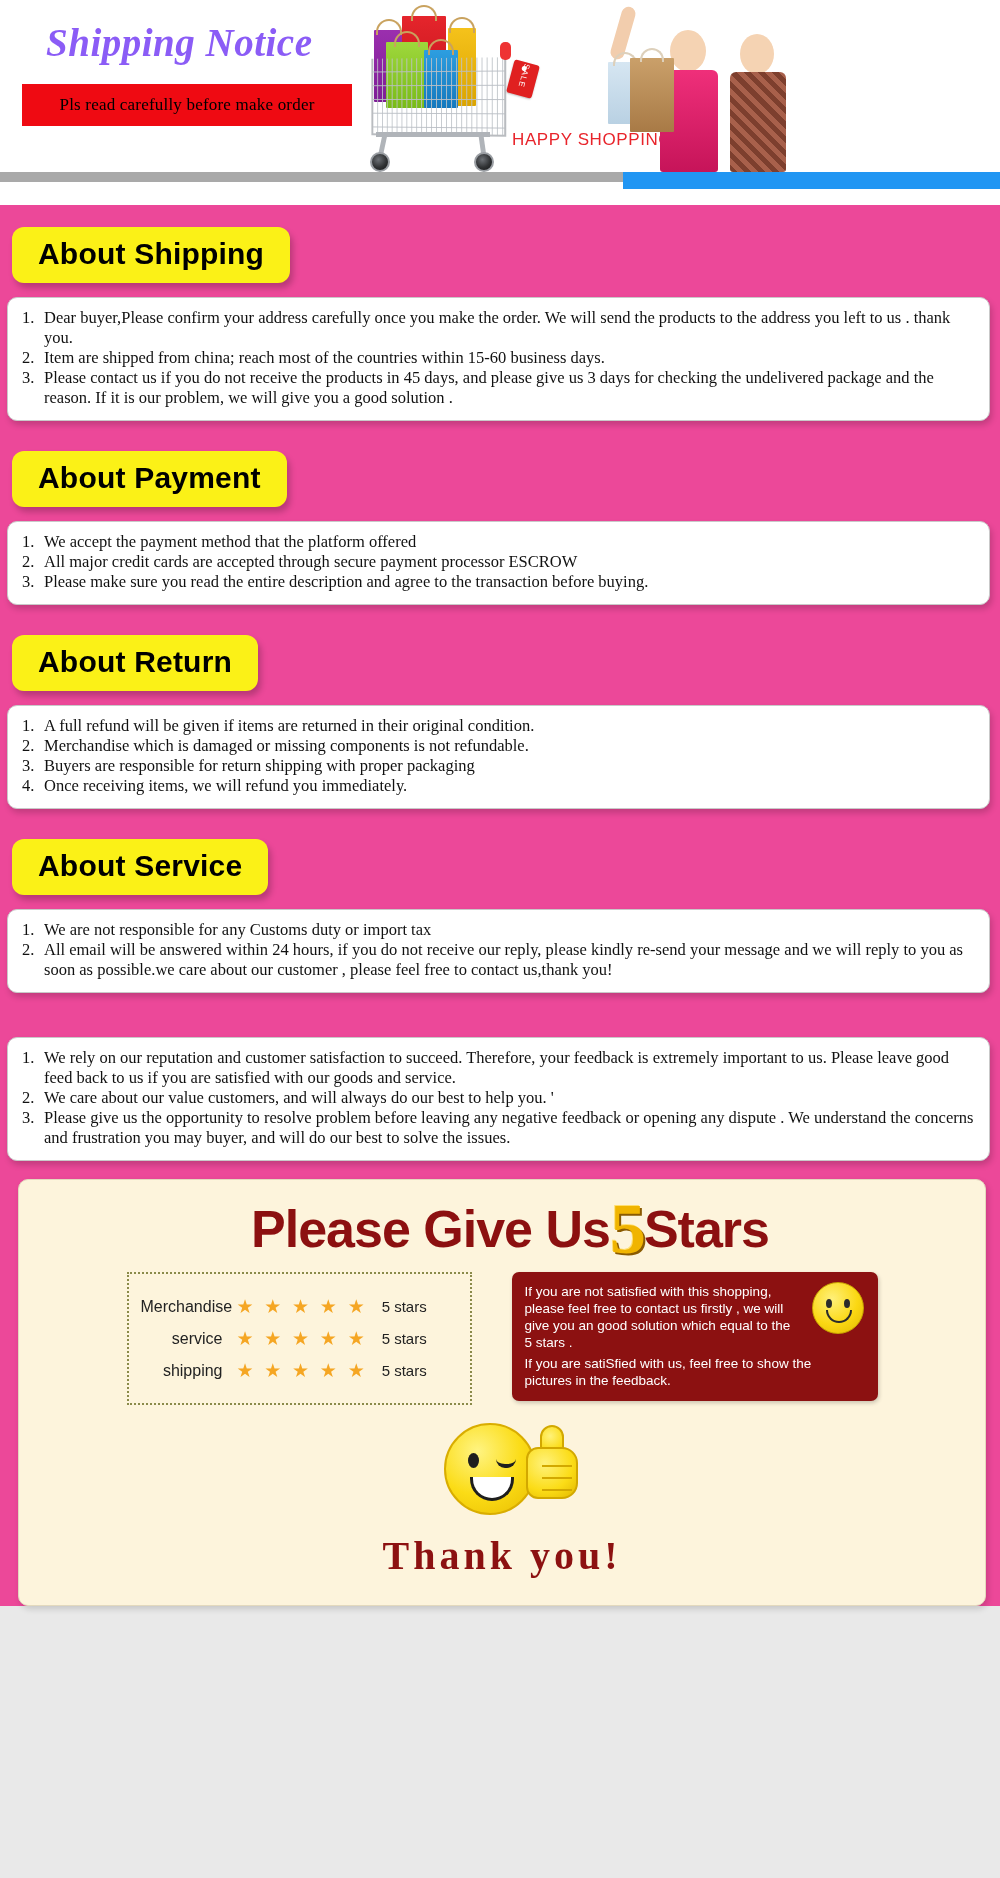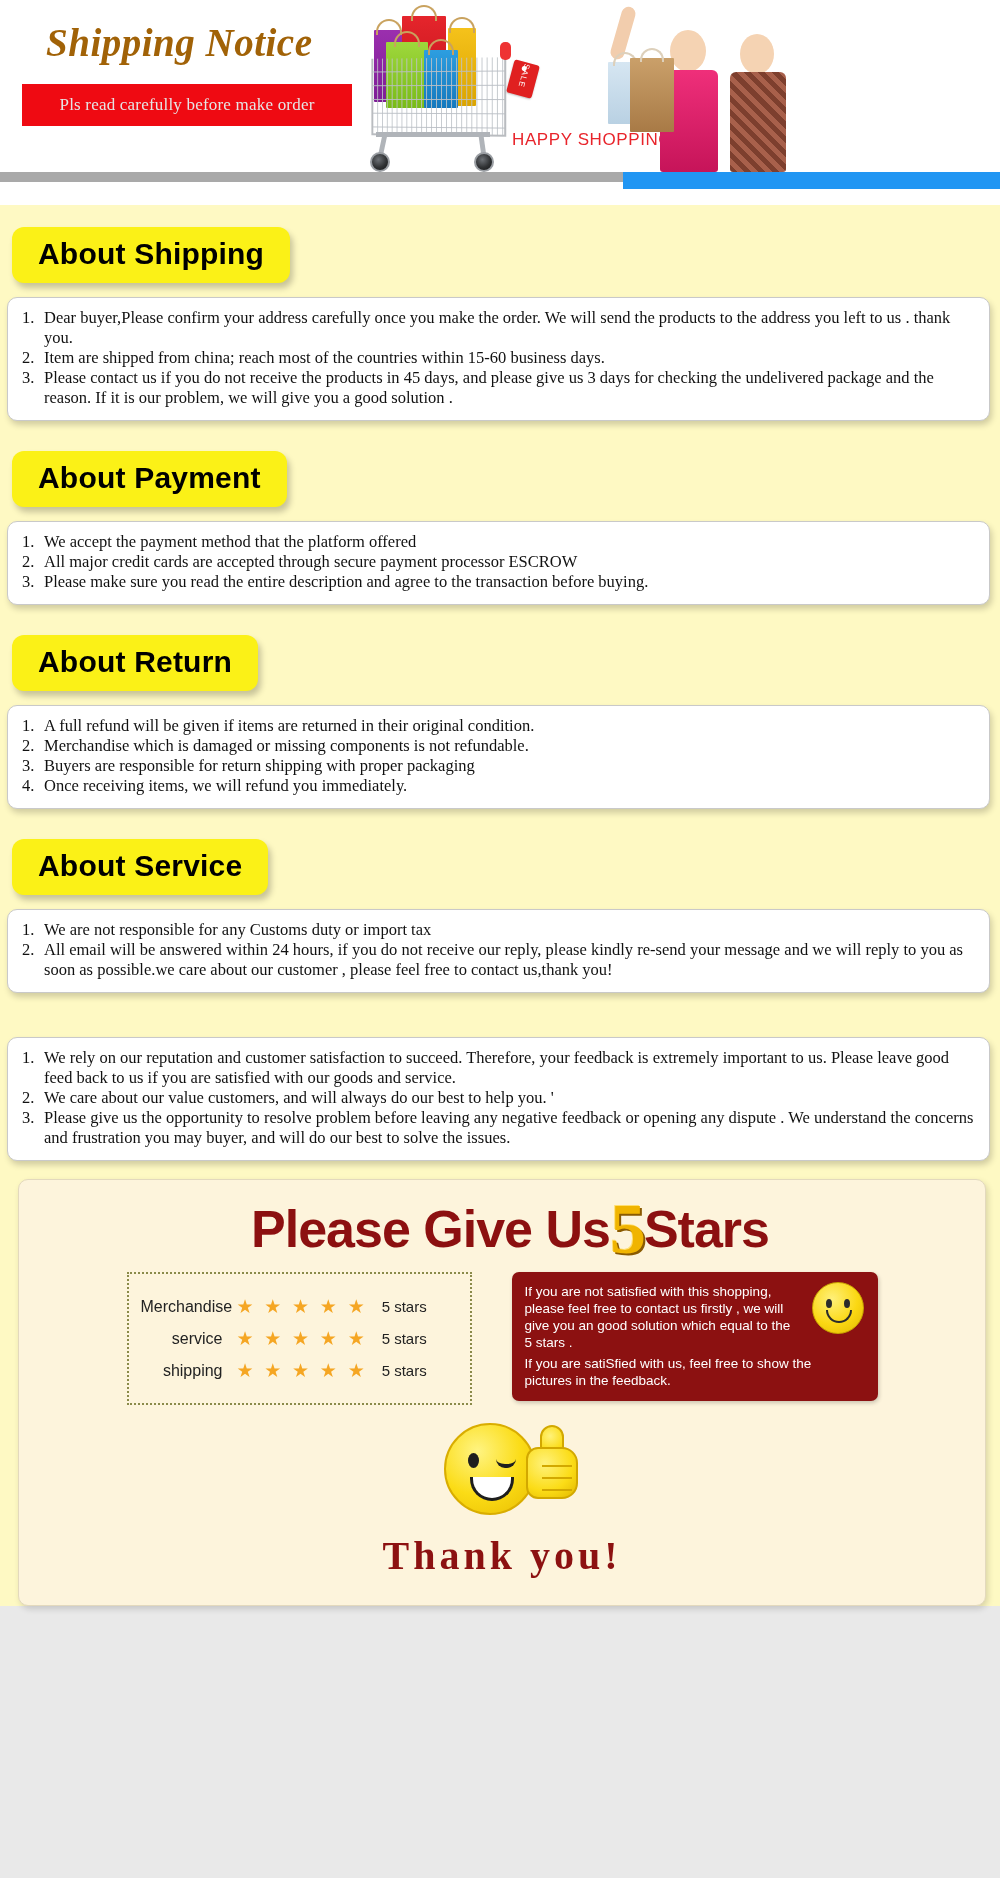--- a/index.html
+++ b/index.html
@@ -22,36 +22,36 @@
     overflow: hidden;
   }
   .banner-title {
     position: absolute;
     left: 46px;
     top: 20px;
     font-family: "Liberation Serif", serif;
     font-style: italic;
     font-weight: bold;
     font-size: 39px;
-    color: #a16207;
+    color: #8b5cf6;
     letter-spacing: 0.5px;
   }
   .banner-subbar {
     position: absolute;
     left: 22px;
     top: 84px;
     width: 330px;
     height: 42px;
     background: #ef0a12;
   }
   .banner-subbar span {
     display: block;
     text-align: center;
     line-height: 42px;
-    color: #e5e5e5;
+    color: #000000;
     font-size: 17px;
     font-family: "Liberation Serif", serif;
     letter-spacing: 0.2px;
   }
 
   
   .cart-art { position: absolute; left: 362px; top: 6px; width: 200px; height: 165px; }
   .bag { position: absolute; border-radius: 1px; }
   .bag .handle {
     position: absolute; left: 50%; transform: translateX(-50%);
@@ -115,21 +115,21 @@
     border-bottom:none; border-radius:12px 12px 0 0;
   }
   .hair { position:absolute; border-radius:50% 50% 40% 40%; }
   .arm { position:absolute; background:#f2cdad; border-radius:8px; }
   .head { position:absolute; background:#f5d3b3; border-radius:50%; }
   .torso { position:absolute; border-radius:6px 6px 3px 3px; }
   .strip-gray { position:absolute; left:0; top:172px; width:623px; height:10px; background:#a9a9a9; }
   .strip-blue { position:absolute; left:623px; top:172px; width:377px; height:17px; background:#2196f3; }
 
   
-  .content { position:relative; width:1000px; background:#fef9c3; padding: 0; }
+  .content { position:relative; width:1000px; background:#ec4899; padding: 0; }
 
   .sec-title {
     position: relative;
     display: inline-block;
     background: #fbf117;
     border-radius: 12px;
     box-shadow: 3px 5px 6px rgba(0,0,0,.22);
     padding: 10px 26px 12px 26px;
     margin-left: 12px;
   }

